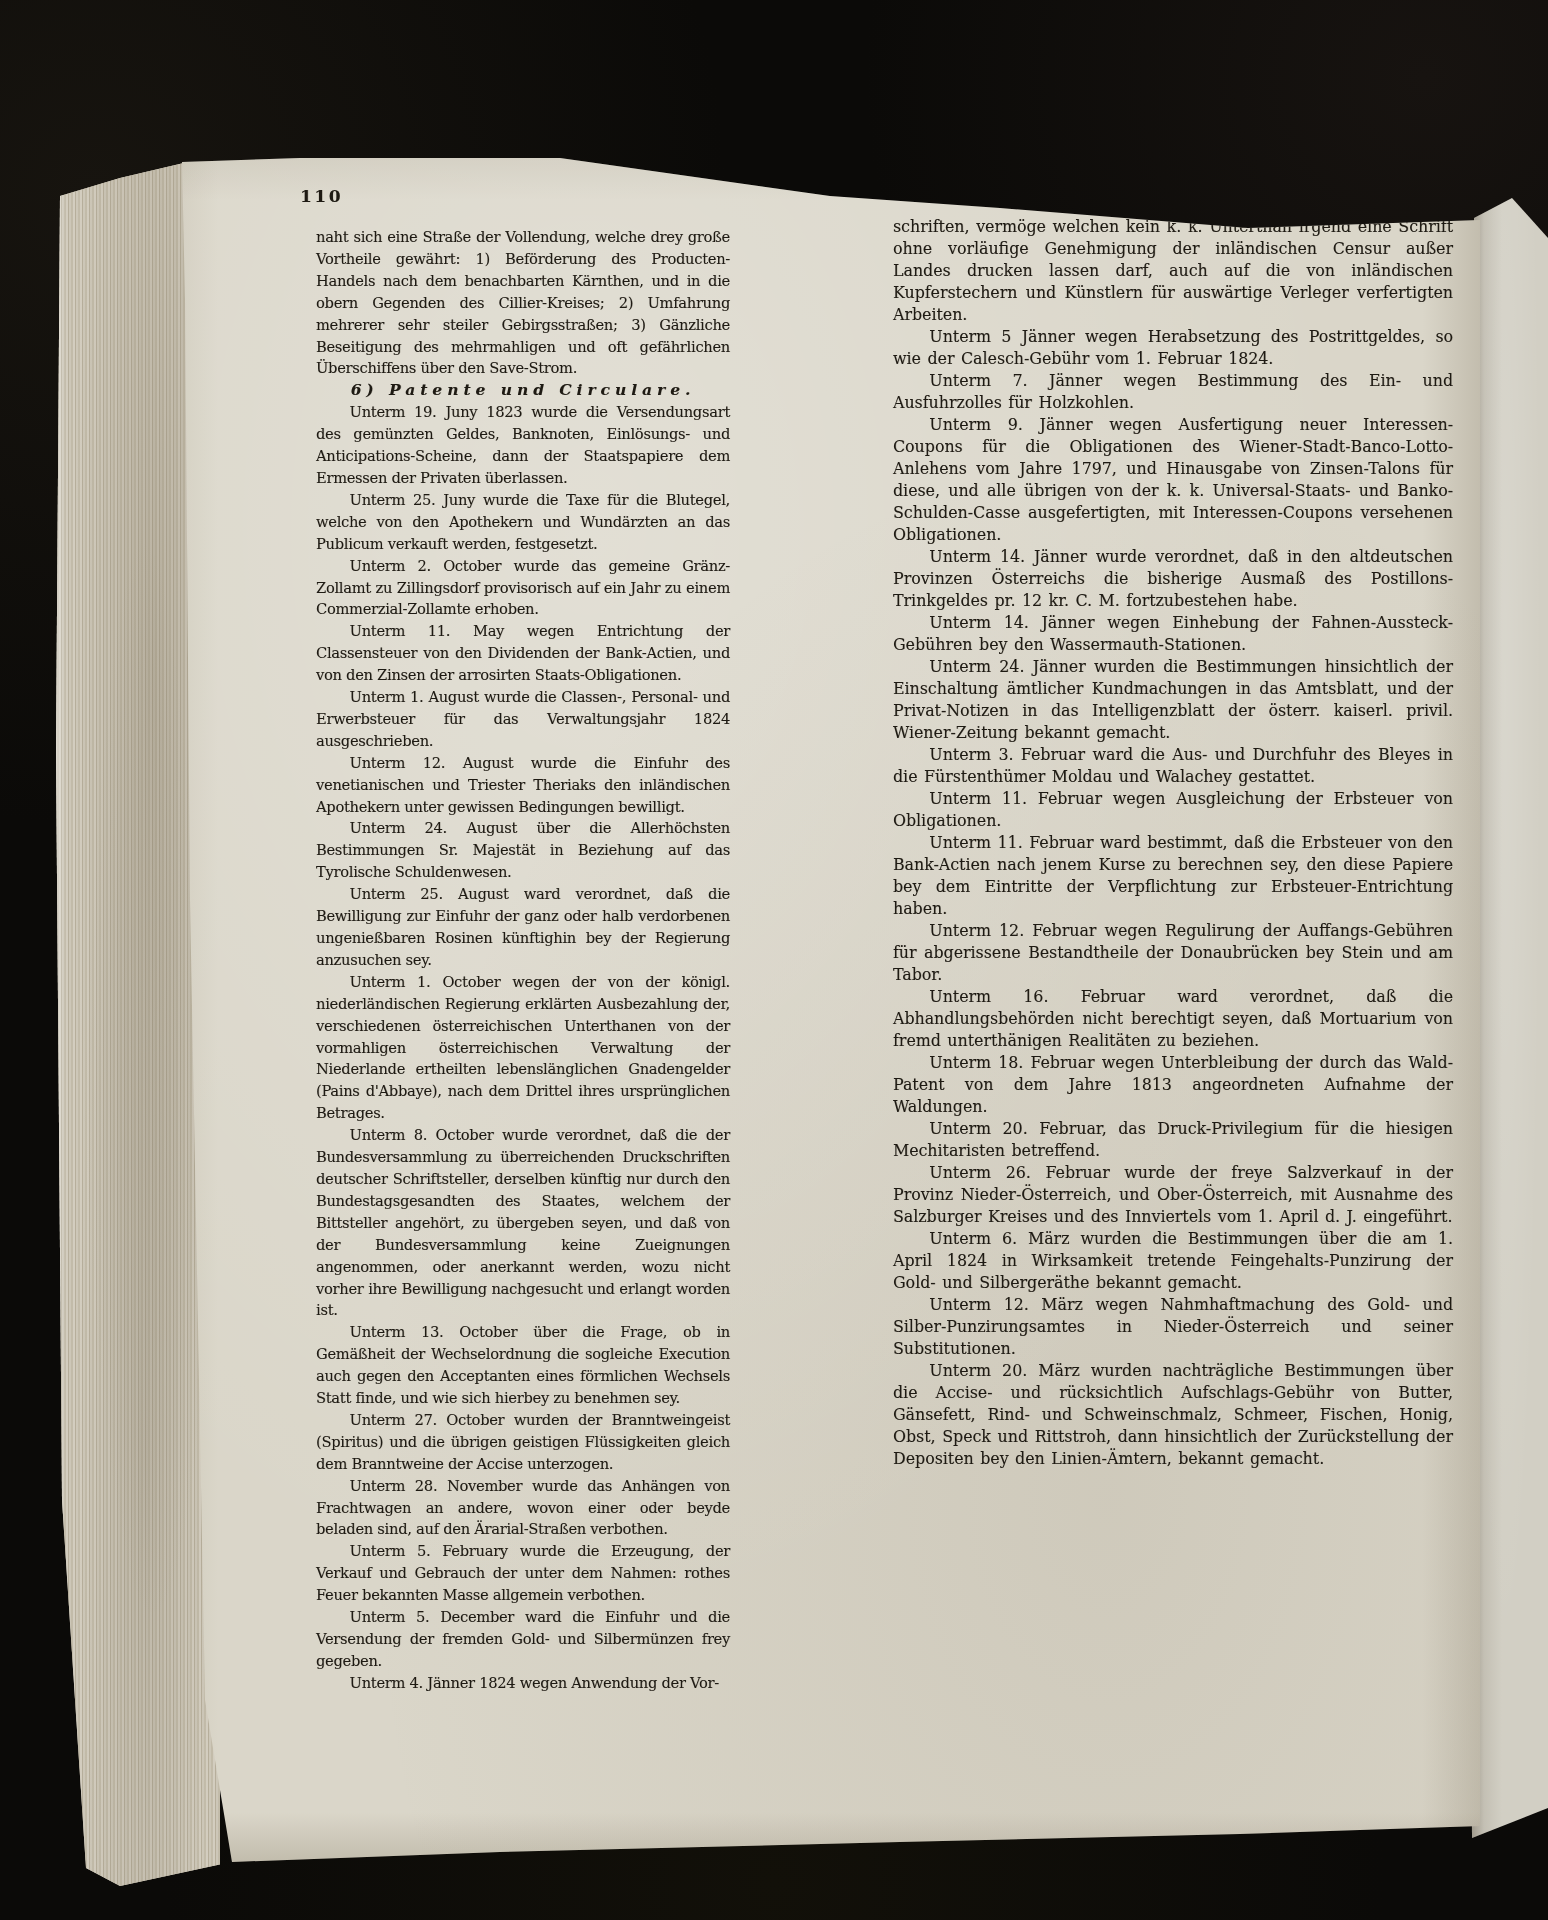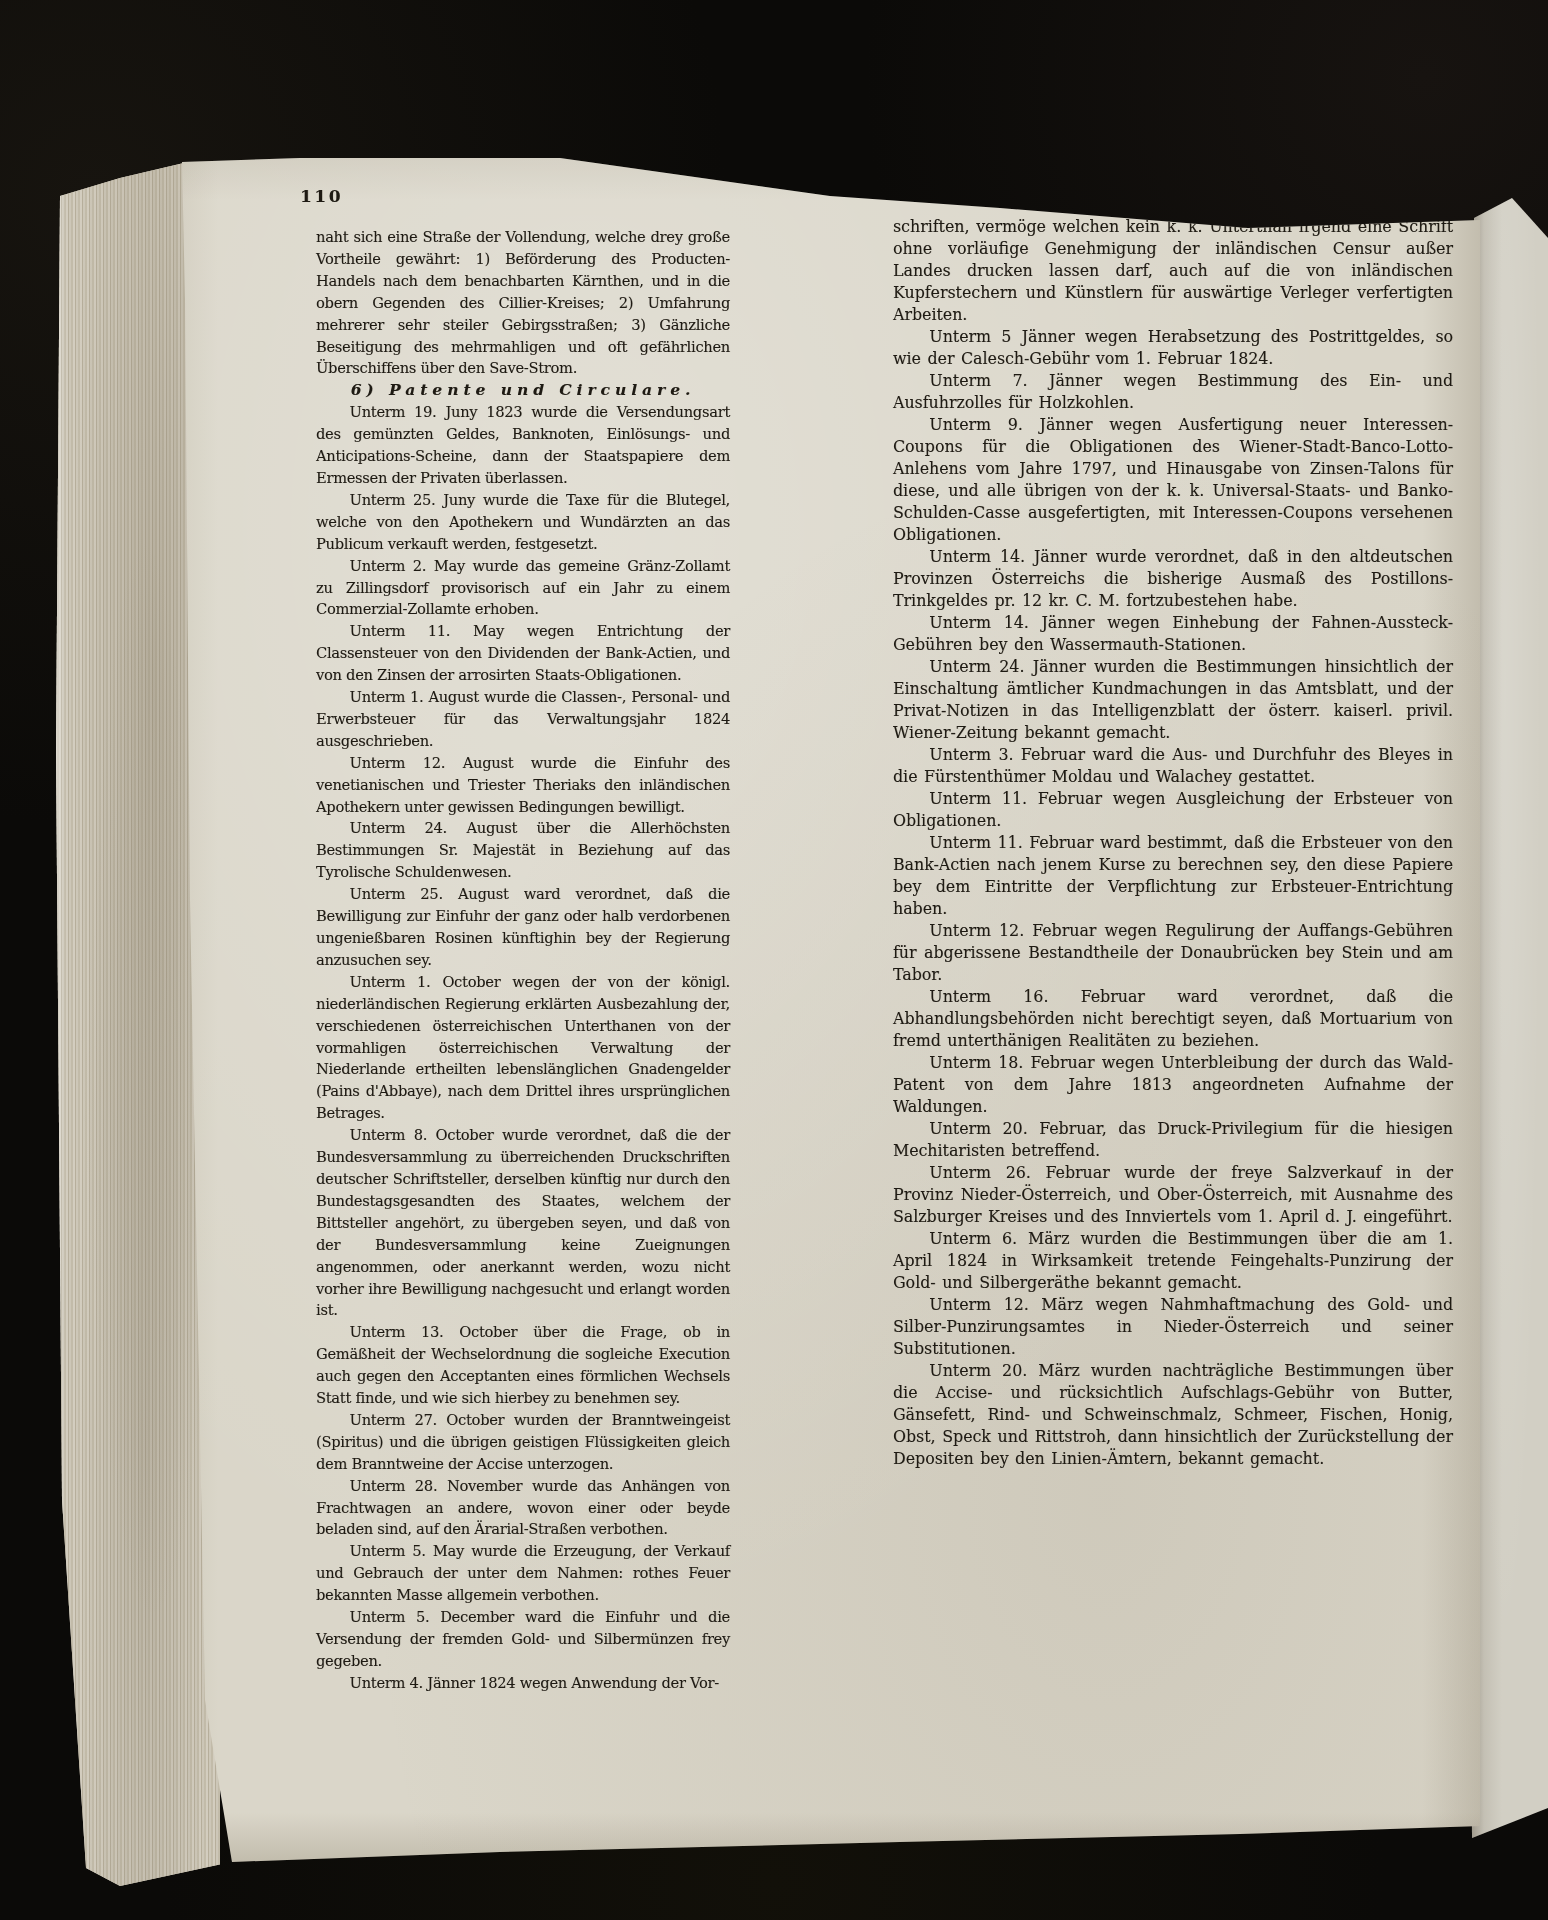--- a/index.html
+++ b/index.html
@@ -69,32 +69,32 @@
   <div class="sliver"></div>
   <div class="sheet">
 
     <div class="page-number ink" style="left:150px;top:38px;">110</div>
 
     <div class="col col-left ink" style="left:166px;top:78px;">
       <p>naht sich eine Straße der Vollendung, welche drey große Vortheile gewährt: 1) Beförderung des Producten-Handels nach dem benachbarten Kärnthen, und in die obern Gegenden des Cillier-Kreises; 2) Umfahrung mehrerer sehr steiler Gebirgsstraßen; 3) Gänzliche Beseitigung des mehrmahligen und oft gefährlichen Überschiffens über den Save-Strom.</p>
       <p class="heading">6) Patente und Circulare.</p>
       <p class="ind">Unterm 19. Juny 1823 wurde die Versendungsart des gemünzten Geldes, Banknoten, Einlösungs- und Anticipations-Scheine, dann der Staatspapiere dem Ermessen der Privaten überlassen.</p>
       <p class="ind">Unterm 25. Juny wurde die Taxe für die Blutegel, welche von den Apothekern und Wundärzten an das Publicum verkauft werden, festgesetzt.</p>
-      <p class="ind">Unterm 2. May wurde das gemeine Gränz-Zollamt zu Zillingsdorf provisorisch auf ein Jahr zu einem Commerzial-Zollamte erhoben.</p>
+      <p class="ind">Unterm 2. October wurde das gemeine Gränz-Zollamt zu Zillingsdorf provisorisch auf ein Jahr zu einem Commerzial-Zollamte erhoben.</p>
       <p class="ind">Unterm 11. May wegen Entrichtung der Classensteuer von den Dividenden der Bank-Actien, und von den Zinsen der arrosirten Staats-Obligationen.</p>
       <p class="ind">Unterm 1. August wurde die Classen-, Personal- und Erwerbsteuer für das Verwaltungsjahr 1824 ausgeschrieben.</p>
       <p class="ind">Unterm 12. August wurde die Einfuhr des venetianischen und Triester Theriaks den inländischen Apothekern unter gewissen Bedingungen bewilligt.</p>
       <p class="ind">Unterm 24. August über die Allerhöchsten Bestimmungen Sr. Majestät in Beziehung auf das Tyrolische Schuldenwesen.</p>
       <p class="ind">Unterm 25. August ward verordnet, daß die Bewilligung zur Einfuhr der ganz oder halb verdorbenen ungenießbaren Rosinen künftighin bey der Regierung anzusuchen sey.</p>
       <p class="ind">Unterm 1. October wegen der von der königl. niederländischen Regierung erklärten Ausbezahlung der, verschiedenen österreichischen Unterthanen von der vormahligen österreichischen Verwaltung der Niederlande ertheilten lebenslänglichen Gnadengelder (Pains d'Abbaye), nach dem Drittel ihres ursprünglichen Betrages.</p>
       <p class="ind">Unterm 8. October wurde verordnet, daß die der Bundesversammlung zu überreichenden Druckschriften deutscher Schriftsteller, derselben künftig nur durch den Bundestagsgesandten des Staates, welchem der Bittsteller angehört, zu übergeben seyen, und daß von der Bundesversammlung keine Zueignungen angenommen, oder anerkannt werden, wozu nicht vorher ihre Bewilligung nachgesucht und erlangt worden ist.</p>
       <p class="ind">Unterm 13. October über die Frage, ob in Gemäßheit der Wechselordnung die sogleiche Execution auch gegen den Acceptanten eines förmlichen Wechsels Statt finde, und wie sich hierbey zu benehmen sey.</p>
       <p class="ind">Unterm 27. October wurden der Branntweingeist (Spiritus) und die übrigen geistigen Flüssigkeiten gleich dem Branntweine der Accise unterzogen.</p>
       <p class="ind">Unterm 28. November wurde das Anhängen von Frachtwagen an andere, wovon einer oder beyde beladen sind, auf den Ärarial-Straßen verbothen.</p>
-      <p class="ind">Unterm 5. May wurde die Erzeugung, der Verkauf und Gebrauch der unter dem Nahmen: rothes Feuer bekannten Masse allgemein verbothen.</p>
+      <p class="ind">Unterm 5. February wurde die Erzeugung, der Verkauf und Gebrauch der unter dem Nahmen: rothes Feuer bekannten Masse allgemein verbothen.</p>
       <p class="ind">Unterm 5. December ward die Einfuhr und die Versendung der fremden Gold- und Silbermünzen frey gegeben.</p>
       <p class="ind">Unterm 4. Jänner 1824 wegen Anwendung der Vor-</p>
     </div>
 
     <div class="col col-right ink" style="left:743px;top:68px;">
       <p>schriften, vermöge welchen kein k. k. Unterthan irgend eine Schrift ohne vorläufige Genehmigung der inländischen Censur außer Landes drucken lassen darf, auch auf die von inländischen Kupferstechern und Künstlern für auswärtige Verleger verfertigten Arbeiten.</p>
       <p class="ind">Unterm 5 Jänner wegen Herabsetzung des Postrittgeldes, so wie der Calesch-Gebühr vom 1. Februar 1824.</p>
       <p class="ind">Unterm 7. Jänner wegen Bestimmung des Ein- und Ausfuhrzolles für Holzkohlen.</p>
       <p class="ind">Unterm 9. Jänner wegen Ausfertigung neuer Interessen-Coupons für die Obligationen des Wiener-Stadt-Banco-Lotto-Anlehens vom Jahre 1797, und Hinausgabe von Zinsen-Talons für diese, und alle übrigen von der k. k. Universal-Staats- und Banko-Schulden-Casse ausgefertigten, mit Interessen-Coupons versehenen Obligationen.</p>
       <p class="ind">Unterm 14. Jänner wurde verordnet, daß in den altdeutschen Provinzen Österreichs die bisherige Ausmaß des Postillons-Trinkgeldes pr. 12 kr. C. M. fortzubestehen habe.</p>

